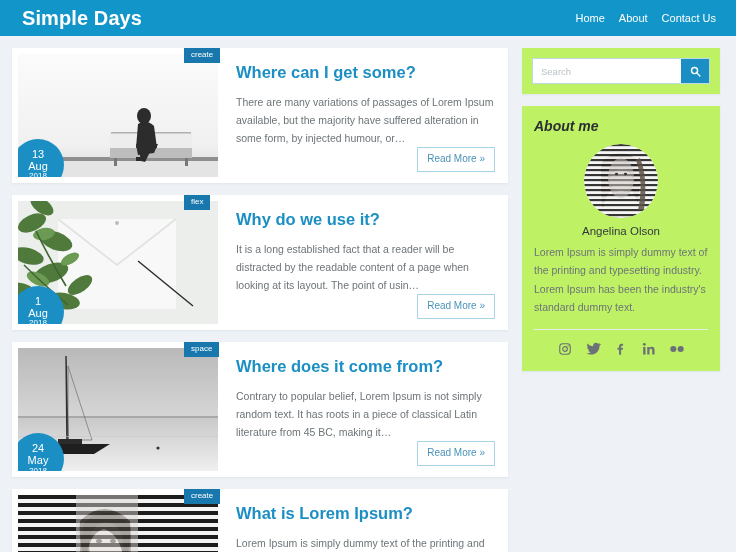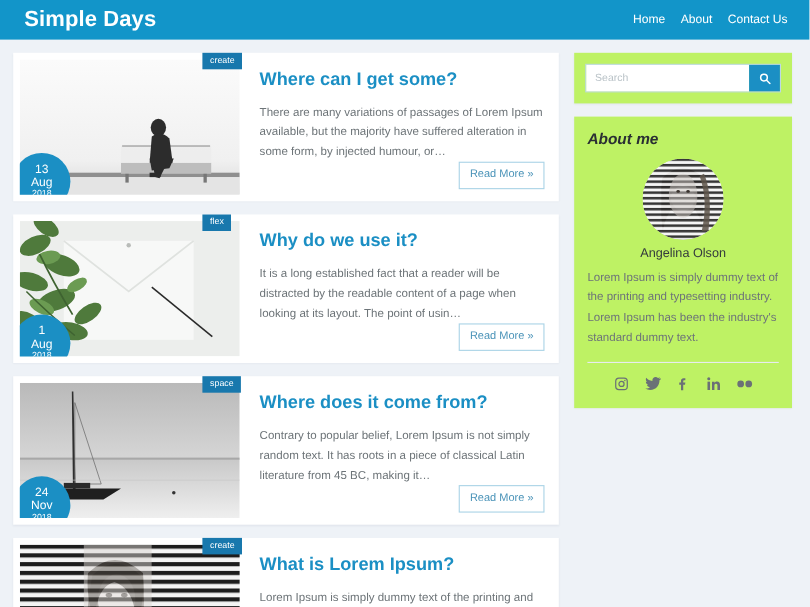--- a/index.html
+++ b/index.html
@@ -354,21 +354,21 @@
           <rect x="0" y="68" width="200" height="2" fill="#a8a8a8"></rect>
           <path d="M48 8 L50 96 L49 96 Z" stroke="#2f2f2f" stroke-width="1.4" fill="#2f2f2f"></path>
           <path d="M50 18 L74 92 L50 92 Z" fill="none" stroke="#6e6e6e" stroke-width="0.7"></path>
           <path d="M20 96 L92 96 L76 106 L34 106 Z" fill="#1f1f1f"></path>
           <rect x="40" y="91" width="24" height="5" fill="#2b2b2b"></rect>
           <circle cx="140" cy="100" r="1.6" fill="#333"></circle>
           <rect x="0" y="88" width="200" height="1" fill="#c4c4c4" opacity="0.55"></rect>
         </svg>
         <div class="date-badge">
           <span class="date-day">24</span>
-          <span class="date-mon">Nov</span>
+          <span class="date-mon">May</span>
           <span class="date-yr">2018</span>
         </div>
       </div>
       <div class="post-body">
         <h2 class="post-title">Where does it come from?</h2>
         <p class="post-excerpt">Contrary to popular belief, Lorem Ipsum is not simply random text. It has roots in a piece of classical Latin literature from 45 BC, making it…</p>
         <div class="read-more-row">
           <button class="read-more">Read More »</button>
         </div>
       </div>

